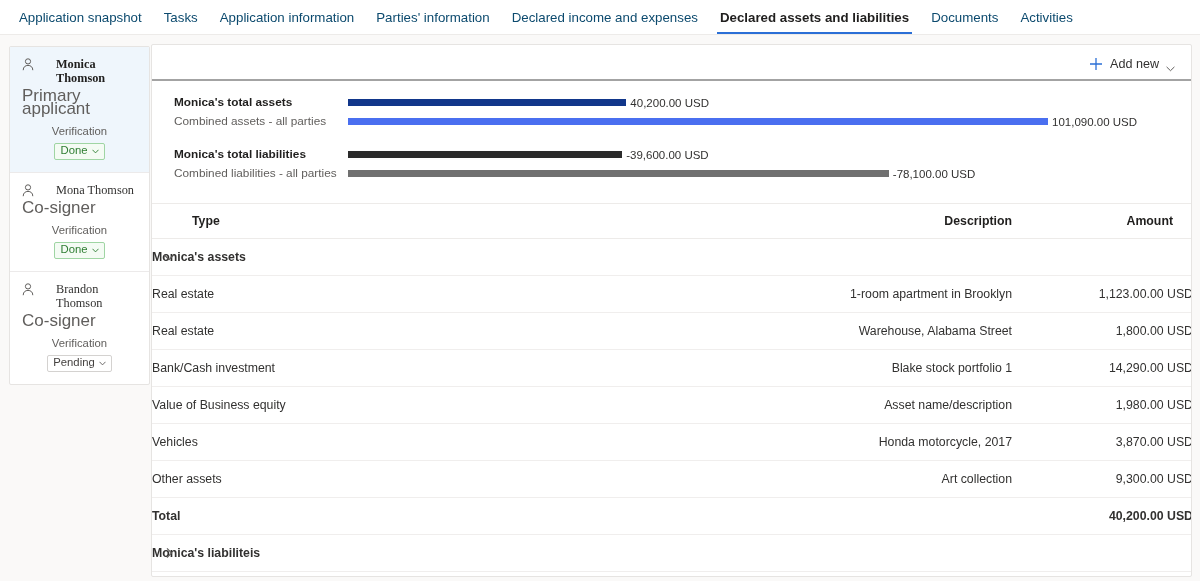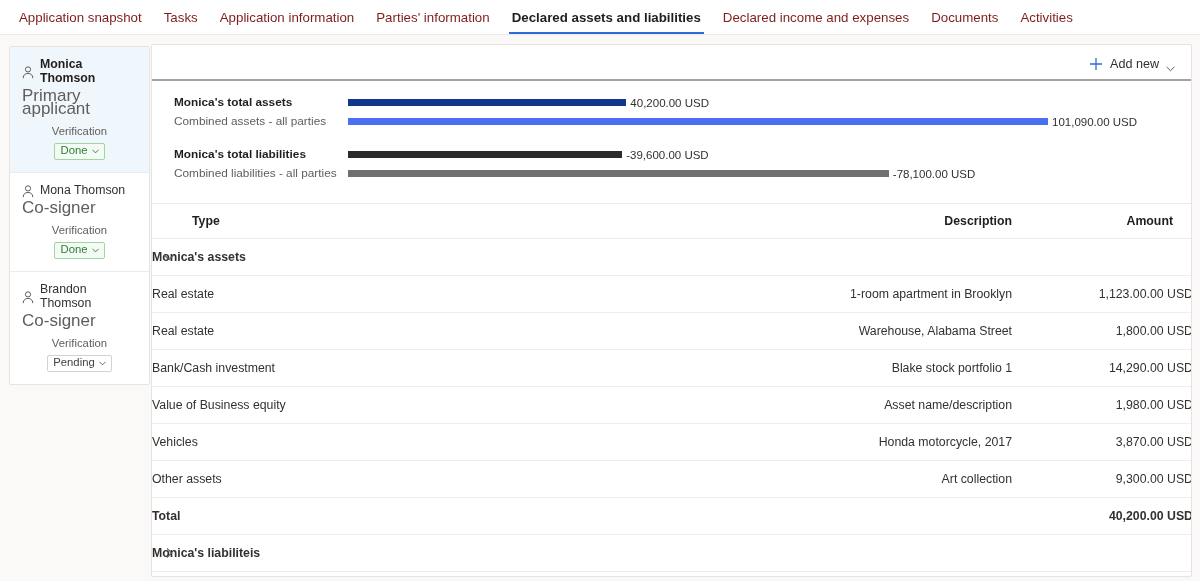--- a/index.html
+++ b/index.html
@@ -19,21 +19,21 @@
     background: #ffffff;
     display: flex; align-items: flex-start;
     padding-left: 8px;
   }
   .tab {
     position: relative;
     height: 34px;
     padding: 0 11px;
     display: flex; align-items: center;
     font-size: 13.3px;
-    color: #7f1d1d;
+    color: #0c4a6e;
     white-space: nowrap;
     cursor: pointer;
   }
   .tab.active { font-weight: 700; color: #201f1e; }
   .tab.active::after {
     content: "";
     position: absolute;
     left: 8px; right: 8px; bottom: 0;
     height: 2px;
     background: var(--accent, #2b6fd6);
@@ -52,21 +52,21 @@
     background: #ffffff;
     border: 1px solid #e6e4e2;
     border-radius: 2px;
   }
   .party-card {
     padding: 10px 12px 12px 12px;
     border-bottom: 1px solid #eceaea;
   }
   .party-card:last-child { border-bottom: none; }
   .party-card.selected { background: #eff6fc; }
-  .party-name-row { display: flex; align-items: center; gap: 6px; }
+  .party-name-row { display: flex; gap: 22px; font-family: Liberation Serif, serif; }
   .person-icon { width: 12px; height: 13px; flex: 0 0 auto; display:block; }
   .party-name { font-size: 12.3px; color: #323130; line-height: 14px; }
   .party-card.selected .party-name { font-weight: 700; color: #201f1e; }
   .party-role {
     font-size: 17px; color: #605e5c;
     margin: 4px 0 0 0; line-height: 13px;
   }
   .verif-row {
     display: flex; align-items: center; gap: 6px;
     margin-top: 10px;
@@ -216,25 +216,25 @@
     </div>
     <div class="tab">
       <span>Tasks</span>
     </div>
     <div class="tab">
       <span>Application information</span>
     </div>
     <div class="tab">
       <span>Parties' information</span>
     </div>
+    <div class="tab">
+      <span>Declared income and expenses</span>
+    </div>
     <div class="tab active">
       <span>Declared assets and liabilities</span>
-    </div>
-    <div class="tab">
-      <span>Declared income and expenses</span>
     </div>
     <div class="tab">
       <span>Documents</span>
     </div>
     <div class="tab">
       <span>Activities</span>
     </div>
   </div>
 <div id="tabbar-underline"></div>
 

